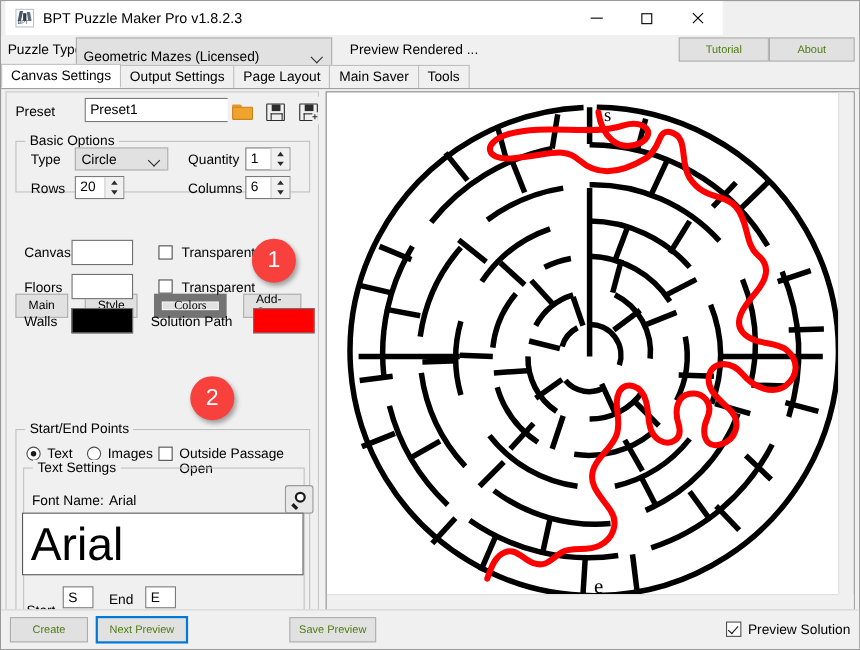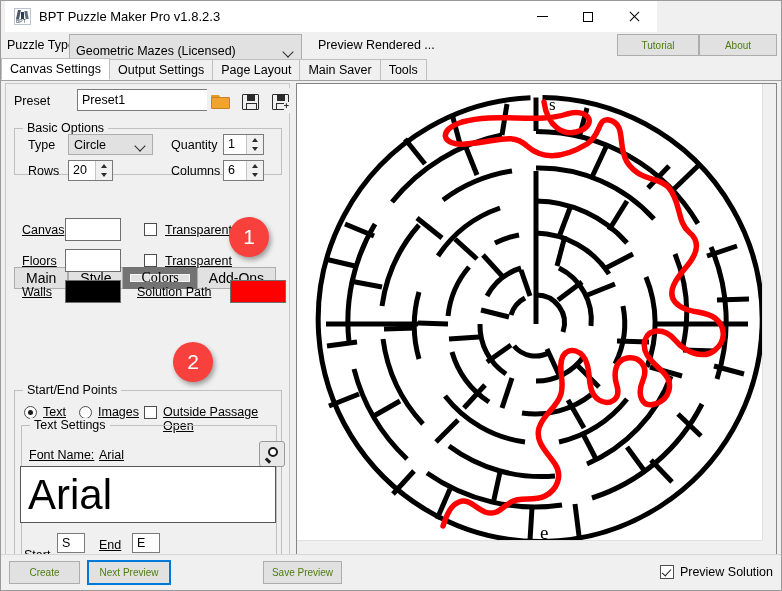--- a/index.html
+++ b/index.html
@@ -161,29 +161,29 @@
     content: ""; position: absolute; left: 50%; top: 50%;
     width: 0; height: 0; border-left: 3.5px solid transparent; border-right: 3.5px solid transparent;
     margin-left: -3.5px;
   }
   .spin .sb.up:before { border-bottom: 4px solid #2b2b2b; margin-top: -2px; }
   .spin .sb.dn:before { border-top: 4px solid #2b2b2b; margin-top: -2px; }
 
   
   .subtabs { position: absolute; left: 8px; top: 183px; height: 22px; display: flex; }
   .subtab {
-    height: 22px; padding: 0 11px; margin-right: 0;
+    height: 22px; padding: 0 11px; margin-right: 15px;
     background: #e1e1e1; border: 1px solid #adadad;
-    font-size: 14px; display: flex; align-items: center; color: #000;
+    font-size: 11px; display: flex; align-items: center; color: #000;
   }
   .subtab.active { background: #e1e1e1; border: 7px solid #737373; box-shadow: inset 0 0 0 1px #f5f5f5; font-family: Liberation Serif, serif; }
 
   
   .swatch { position: absolute; width: 56px; height: 23px; border: 1px solid #6e6e6e; }
-  .row-lbl { position: absolute; font-size: 12.5px; color: #000; text-decoration: underline; }
+  .row-lbl { position: absolute; font-size: 12.5px; color: #000; }
   .cbox {
     position: absolute; width: 13px; height: 13px;
     background: #fff; border: 1px solid #4d4d4d;
   }
   .radio {
     position: absolute; width: 13px; height: 13px; border-radius: 50%;
     background: #fff; border: 1px solid #4d4d4d;
   }
   .radio.sel:after {
     content:""; position:absolute; left:3px; top:3px; width:5px; height:5px;

